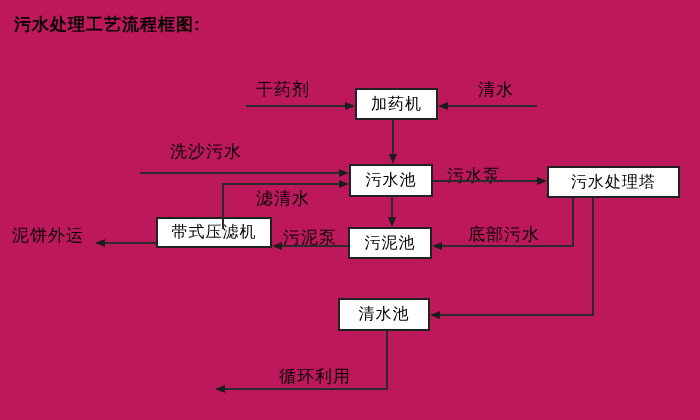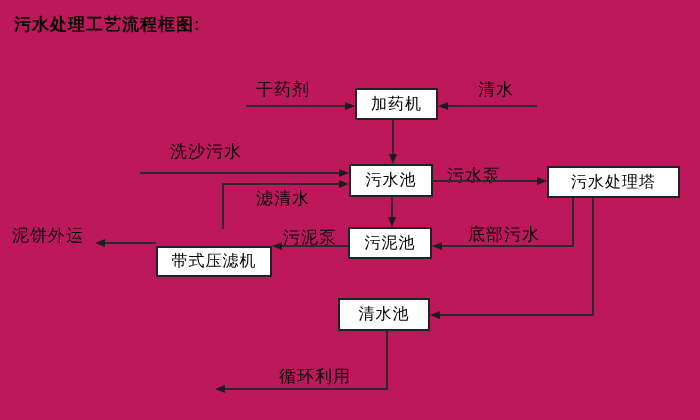--- a/index.html
+++ b/index.html
@@ -40,21 +40,21 @@
   </div>
 
   <div class="node" style="left:349px;top:164px;width:84px;height:33px;">
     <span>污水池</span>
   </div>
 
   <div class="node" style="left:547px;top:166px;width:133px;height:32px;">
     <span>污水处理塔</span>
   </div>
 
-  <div class="node" style="left:156px;top:246px;width:116px;height:31px;">
+  <div class="node" style="left:156px;top:217px;width:116px;height:31px;">
     <span>带式压滤机</span>
   </div>
 
   <div class="node" style="left:338px;top:298px;width:92px;height:33px;">
     <span>清水池</span>
   </div>
 
   <div class="node" style="left:348px;top:227px;width:84px;height:32px;">
     <span>污泥池</span>
   </div>

